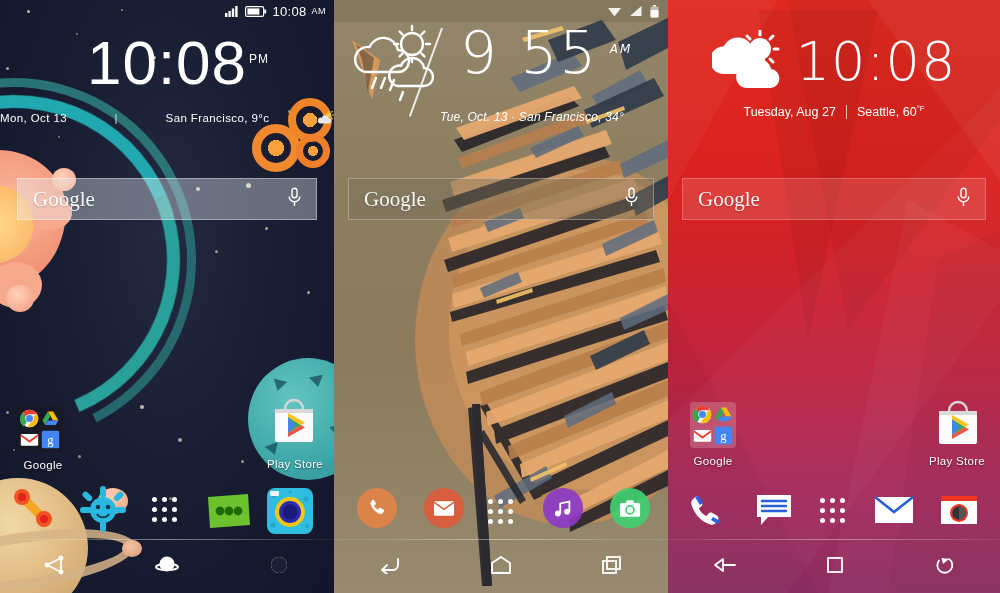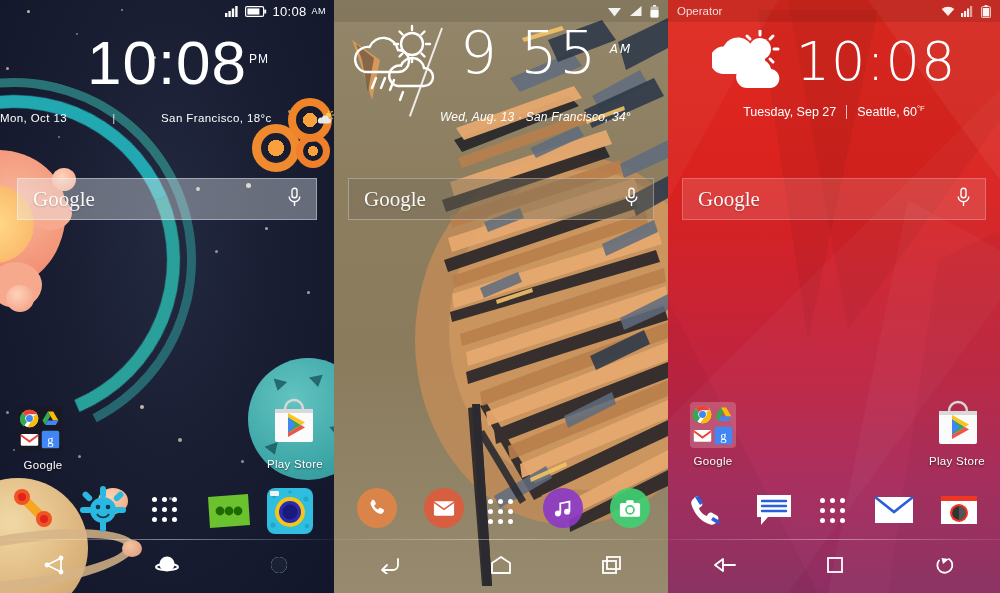--- a/index.html
+++ b/index.html
@@ -266,21 +266,21 @@
     </div>
 
     <div class="w1">
       <div class="time">
         <span>10:08</span>
         <span class="pm">PM</span>
       </div>
       <div class="sub">
         <span>Mon, Oct 13</span>
         <span class="sep">|</span>
-        <span>San Francisco, 18°c</span>
+        <span>San Francisco, 9°c</span>
         <svg width="17" height="14" viewBox="0 0 17 14">
           <circle cx="11.5" cy="4" r="2.6" fill="#f5c84a"></circle>
           <g stroke="#f5c84a" stroke-width="1.1" stroke-linecap="round">
             <line x1="11.5" y1="0" x2="11.5" y2="1"></line>
               <line x1="15.6" y1="4" x2="16.6" y2="4"></line>
             <line x1="14.6" y1="1" x2="15.3" y2="0.3"></line>
               <line x1="14.6" y1="7" x2="15.3" y2="7.7"></line>
           </g>
           <path d="M3 12.5h8.5a2.6 2.6 0 0 0 .2-5.2 3.6 3.6 0 0 0-6.9-.6A2.9 2.9 0 0 0 3 12.5z" fill="#e8e8e8"></path>
         </svg>
@@ -540,21 +540,21 @@
             <line x1="40" y1="56" x2="36" y2="66"></line>
               <line x1="49" y1="68" x2="46" y2="76"></line>
           </g>
         </svg>
         <div class="time">
           <span>9</span><span style="opacity:0">:</span><span>55</span>
           <span class="ampm2">AM</span>
         </div>
       </div>
       <div class="sub2">
-        <span>Wed, Aug. 13</span>
+        <span>Tue, Oct. 13</span>
         <span>·</span>
         <span>San Francisco, 34°</span>
       </div>
     </div>
     <div class="slash2" style="left:107px;top:28px;"></div>
 
     <div class="search sb2" style="border-color:rgba(255,255,255,.30)">
       <span class="glabel">Google</span>
       <span class="mic">
         <svg width="15" height="21" viewBox="0 0 15 21">
@@ -632,39 +632,20 @@
       <polygon points="0,0 110,0 0,200" fill="#fff" opacity=".04"></polygon>
       <polygon points="120,0 332,0 332,120 180,330" fill="#000" opacity=".045"></polygon>
       <polygon points="90,10 210,10 140,340" fill="#000" opacity=".05"></polygon>
       <polygon points="200,0 332,0 332,180" fill="#fff" opacity=".05"></polygon>
       <polygon points="332,90 332,300 120,593 0,593 0,420" fill="#fff" opacity=".03"></polygon>
       <polygon points="0,300 150,593 0,593" fill="#000" opacity=".035"></polygon>
       <polygon points="240,200 332,250 332,593 160,593" fill="#fff" opacity=".035"></polygon>
       <polygon points="270,260 332,230 332,593 220,593" fill="#000" opacity=".03"></polygon>
     </svg>
 
-    <div class="sb3-bar">
-      <span>Operator</span>
-      <span class="sp">
-        <svg width="14" height="12" viewBox="0 0 16 13">
-          <path d="M8 12.2l-7.2-8a11 11 0 0 1 14.4 0z" fill="#fff" opacity=".92"></path>
-        </svg>
-        <svg width="14" height="12" viewBox="0 0 14 12">
-          <rect x="0" y="8" width="2.2" height="4" fill="#fff" opacity=".92"></rect>
-          <rect x="3" y="6" width="2.2" height="6" fill="#fff" opacity=".92"></rect>
-          <rect x="6" y="3.5" width="2.2" height="8.5" fill="#fff" opacity=".92"></rect>
-          <rect x="9" y="1" width="2.2" height="11" fill="#fff" opacity=".55"></rect>
-        </svg>
-        <svg width="10" height="13" viewBox="0 0 10 13">
-          <rect x="3.5" y="0" width="3" height="1.6" fill="#fff" opacity=".9"></rect>
-          <rect x="0.6" y="1.6" width="8.8" height="11" rx="1" fill="none" stroke="#fff" stroke-width="1" opacity=".8"></rect>
-          <rect x="1.8" y="3" width="6.4" height="8.4" fill="#fff" opacity=".95"></rect>
-        </svg>
-      </span>
-    </div>
 
     <div class="w3">
       <div class="row">
         <svg width="76" height="64" viewBox="0 0 76 64">
           <g fill="#fff">
             <circle cx="48" cy="19" r="11"></circle>
             <g stroke="#fff" stroke-width="3" stroke-linecap="round">
               <line x1="48" y1="1" x2="48" y2="5"></line>
               <line x1="30" y1="19" x2="34" y2="19"></line>
               <line x1="62" y1="19" x2="66" y2="19"></line>
@@ -672,21 +653,21 @@
               <line x1="58" y1="29" x2="61" y2="32"></line>
               <line x1="61" y1="6" x2="58" y2="9"></line>
             </g>
             <path d="M12 44h29a12 12 0 0 0 .4-24 16 16 0 0 0-30-3.5A11 11 0 0 0 12 44z"></path>
             <path d="M35 58h24a9.6 9.6 0 0 0 .3-19 13 13 0 0 0-24.3-2.8A8.9 8.9 0 0 0 35 58z"></path>
           </g>
         </svg>
         <div class="time">10:08</div>
       </div>
       <div class="sub3">
-        <span>Tuesday, Sep 27</span>
+        <span>Tuesday, Aug 27</span>
         <span class="bar"></span>
         <span><span>Seattle, 60</span><span class="sup">°F</span></span>
       </div>
     </div>
 
     <div class="search sb3">
       <span class="glabel">Google</span>
       <span class="mic">
         <svg width="15" height="21" viewBox="0 0 15 21">
           <rect x="5" y="1.2" width="5" height="9.6" rx="2.5" fill="none" stroke="#fff" stroke-width="1.4"></rect>

